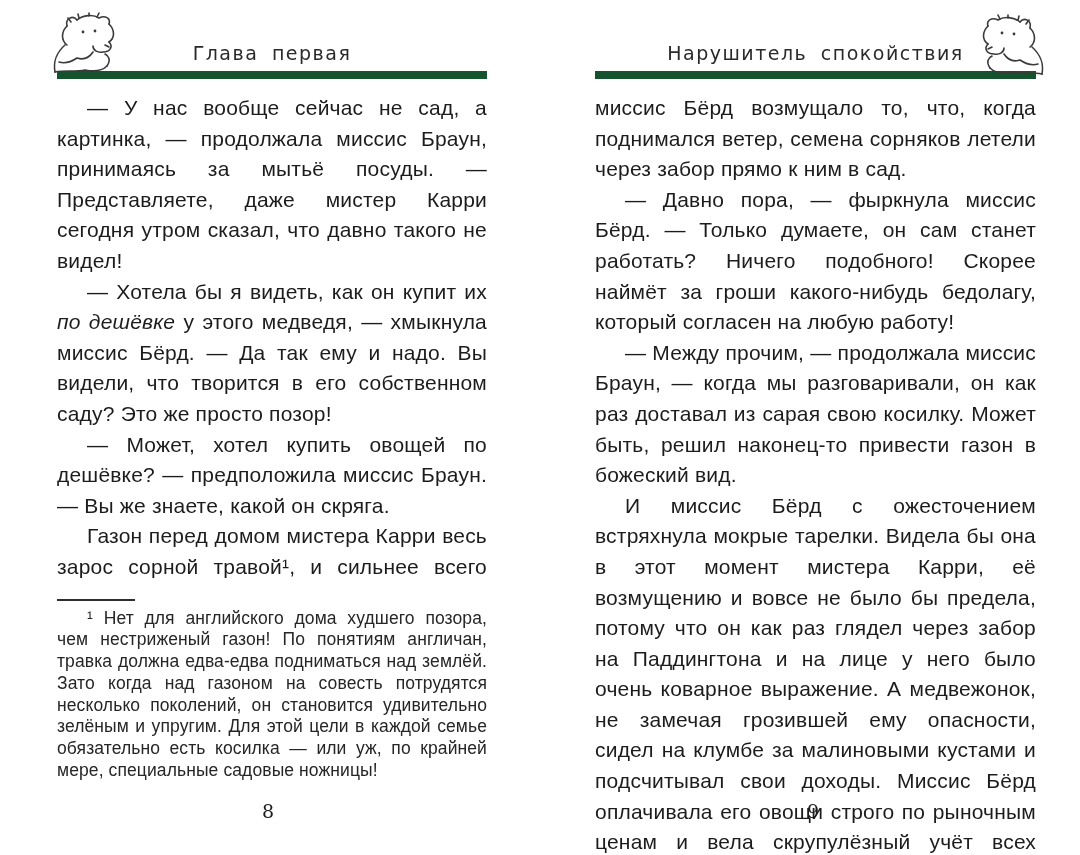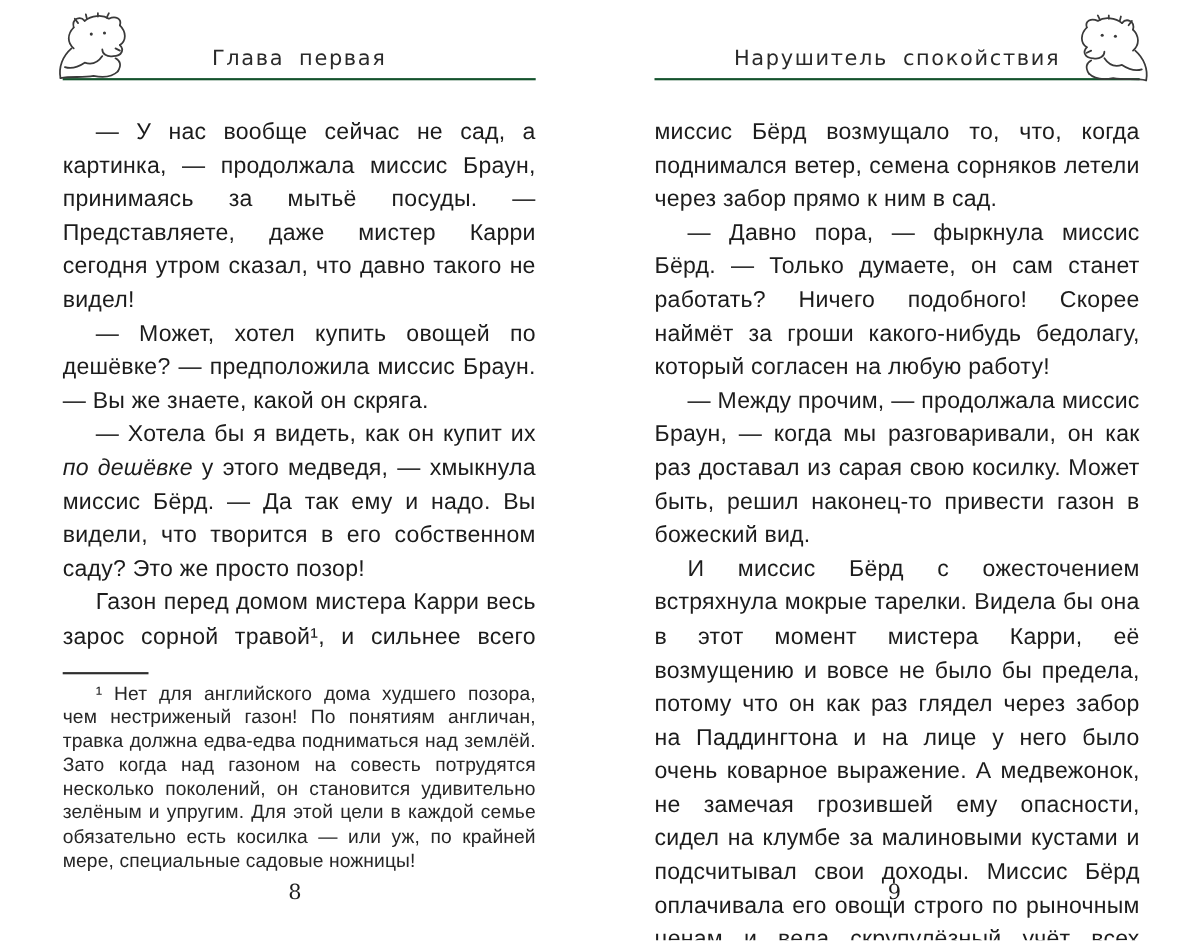--- a/index.html
+++ b/index.html
@@ -23,42 +23,42 @@
     height: 855px;
     box-sizing: border-box;
     overflow: hidden;
   }
   .page.left  { padding: 0 53px 0 57px; }
   .page.right { padding: 0 44px 0 55px; }
 
   .page-header {
     position: relative;
     height: 71px;
-    border-bottom: 2px solid #14532d;
+    border-bottom: 8px solid #14532d;
   }
   .chapter-title {
     position: absolute;
     left: 0; right: 0;
     bottom: 7px;
     text-align: center;
     font-family: "DejaVu Sans", sans-serif;
     font-size: 19px;
     letter-spacing: 1.5px;
     word-spacing: 6px;
     color: #2a2a2a;
   }
   .bear {
     position: absolute;
     bottom: -9px;
   }
   .bear.bear-left  { left: -8px; }
   .bear.bear-right { right: -12px; bottom: -11px; }
 
   .body-text {
-    margin-top: 32px;
+    margin-top: 14px;
   }
   .body-text p {
     margin: 0;
     font-size: 21px;
     line-height: 30.6px;
     text-align: justify;
     text-indent: 30px;
     letter-spacing: 0.2px;
   }
   .body-text p.no-indent { text-indent: 0; }
@@ -119,22 +119,22 @@
             <path d="M58,54 C62,48 60,44 56,42"></path>
             <path d="M22,10 l-3,-4 M30,6 l-1,-4 M40,4 l0,-3 M48,5 l2,-4"></path>
           </g>
         </svg>
       </span>
       <div class="chapter-title">Глава первая</div>
     </div>
 
     <div class="body-text">
       <p>— У нас вообще сейчас не сад, а картинка, — продолжала миссис Браун, принимаясь за мытьё посуды. — Представляете, даже мистер Карри сегодня утром сказал, что давно такого не видел!</p>
+      <p><span>— Хотела бы я видеть, как он купит их </span><em>по дешёвке</em><span> у этого медведя, — хмыкнула миссис Бёрд. — Да так ему и надо. Вы видели, что творится в его собственном саду? Это же просто позор!</span></p>
       <p>— Может, хотел купить овощей по дешёвке? — предположила миссис Браун. — Вы же знаете, какой он скряга.</p>
-      <p><span>— Хотела бы я видеть, как он купит их </span><em>по дешёвке</em><span> у этого медведя, — хмыкнула миссис Бёрд. — Да так ему и надо. Вы видели, что творится в его собственном саду? Это же просто позор!</span></p>
       <p class="runover">Газон перед домом мистера Карри весь зарос сорной травой¹, и сильнее всего</p>
     </div>
 
     <div class="footnote-block">
       <div class="footnote-rule"></div>
       <p class="footnote-text">¹ Нет для английского дома худшего позора, чем нестриженый газон! По понятиям англичан, травка должна едва-едва подниматься над землёй. Зато когда над газоном на совесть потрудятся несколько поколений, он становится удивительно зелёным и упругим. Для этой цели в каждой семье обязательно есть косилка — или уж, по крайней мере, специальные садовые ножницы!</p>
     </div>
 
     <div class="page-number">8</div>
   </div>

